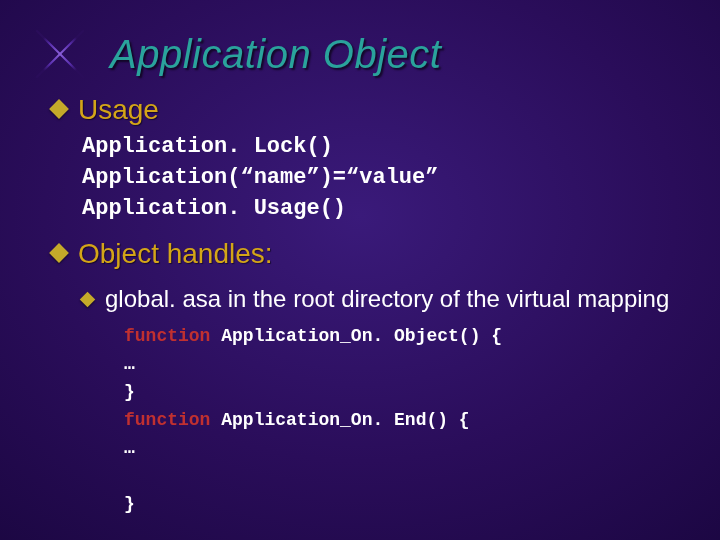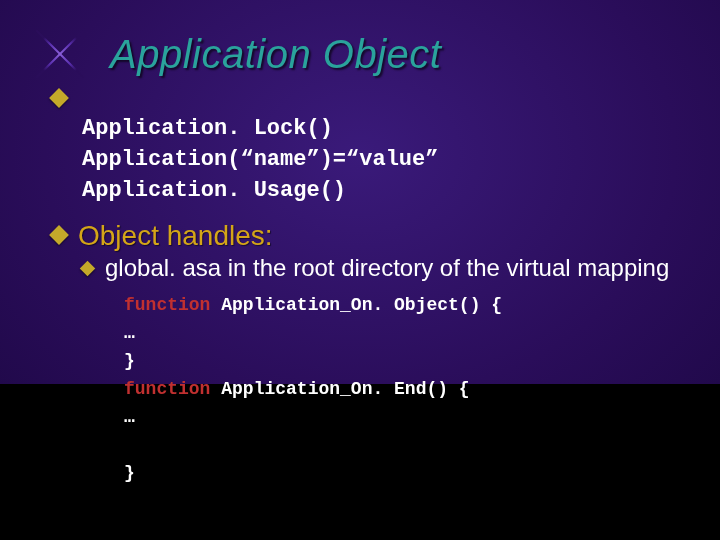--- a/index.html
+++ b/index.html
@@ -6,21 +6,21 @@
     margin: 0;
     padding: 0;
     width: 720px;
     height: 540px;
     overflow: hidden;
     background: #000;
   }
   .slide {
     position: relative;
     width: 720px;
-    height: 384px;
+    height: 540px;
     background: radial-gradient(ellipse 900px 700px at 50% 40%, #3a1a7a 0%, #2a0d5a 35%, #1a0640 65%, #0a0220 100%);
     font-family: Arial, Helvetica, sans-serif;
     color: #fff;
     box-sizing: border-box;
   }
   .title-row {
     position: absolute;
     top: 22px;
     left: 28px;
     display: flex;
@@ -59,21 +59,21 @@
     font-weight: bold;
     color: #fff;
     line-height: 1.4;
     white-space: pre;
   }
   .b2 {
     display: flex;
     align-items: baseline;
     gap: 6px;
     margin-left: 30px;
-    margin-top: 2px;
+    margin-top: 15px;
   }
   .b2-text {
     font-size: 24px;
     color: #fff;
   }
   .code2 {
     margin: 10px 0 0 72px;
     font-family: "Courier New", monospace;
     font-size: 18px;
     font-weight: bold;
@@ -132,20 +132,21 @@
         </g>
       </svg>
     </div>
     <div class="title">Application Object</div>
   </div>
 
   <div class="content">
 
     <div class="b1">
       <span class="diamond"></span>
+      <span class="b1-text">Usage</span>
     </div>
     <div class="code1">Application. Lock()
 Application(“name”)=“value”
 Application. Usage()</div>
 
     <div class="b1">
       <span class="diamond"></span>
       <span class="b1-text">Object handles:</span>
     </div>
 

